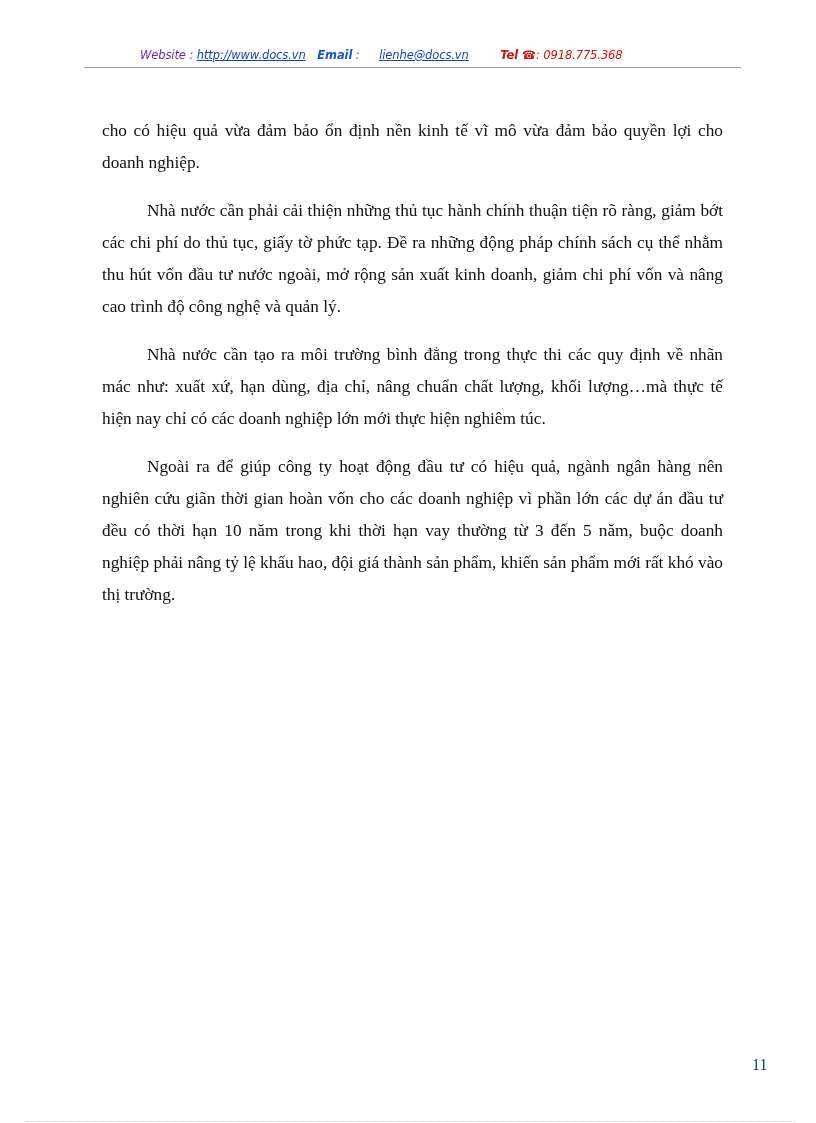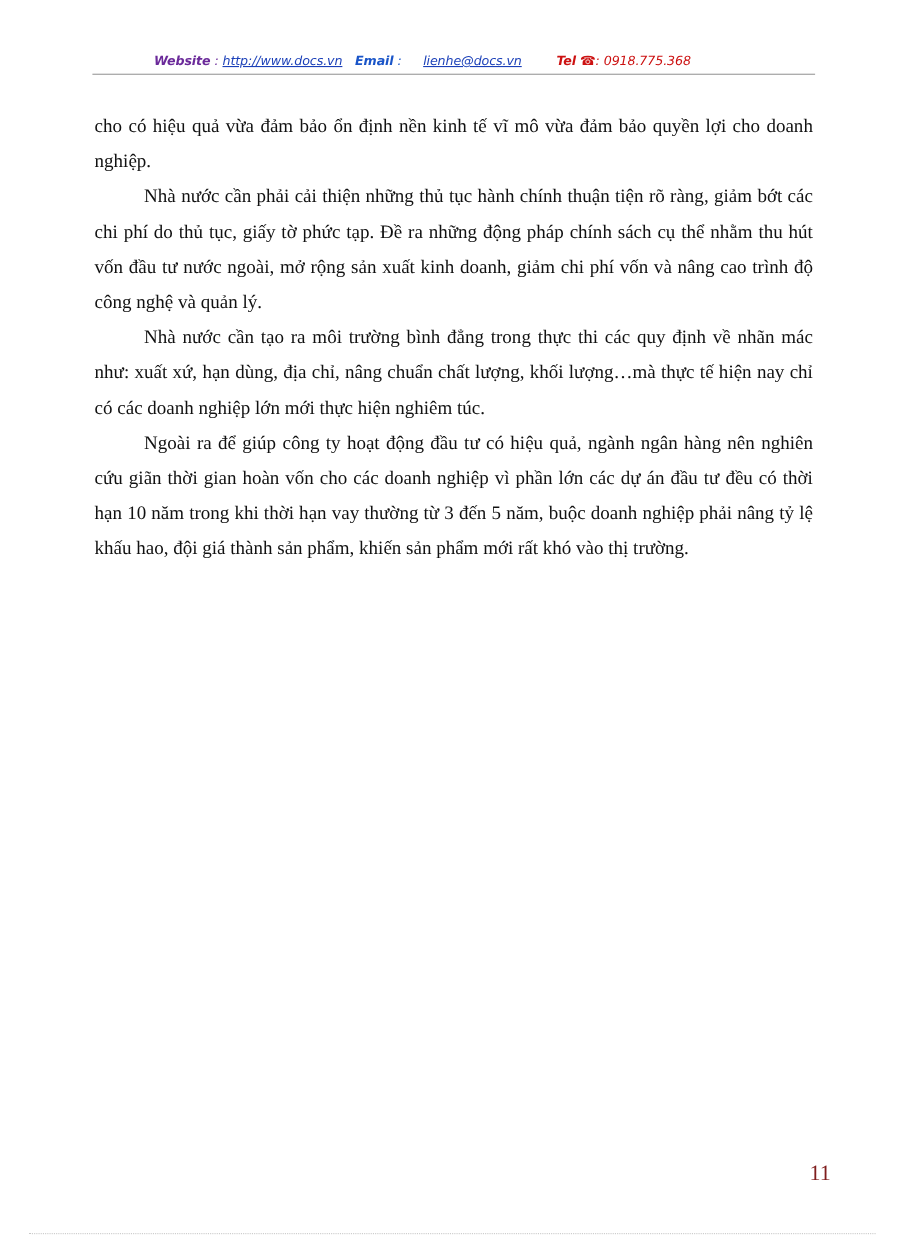--- a/index.html
+++ b/index.html
@@ -2,44 +2,44 @@
 <html><head>
 <meta charset="utf-8">
 <style>
   html, body { margin: 0; padding: 0; background: #ffffff; }
   body { width: 816px; height: 1123px; position: relative; overflow: hidden; }
   .header {
     position: absolute; left: 140px; top: 48px; height: 18px;
     font-family: "DejaVu Sans", sans-serif; font-style: italic;
     font-size: 11.5px; white-space: nowrap; letter-spacing: -0.1px;
   }
-  .header .lbl-web { color: #6b2a9a; font-weight: bold; }
+  .header .lbl-web { color: #6b2a9a; font-weight: normal; }
   .header .sep-web { color: #6b2a9a; }
   .header a { text-decoration: underline; text-align: right; }
   .header .link-web { color: #1a3fb8; }
   .header .lbl-email { color: #1a55c8; font-weight: bold; margin-left: 8px; }
   .header .sep-email { color: #1a55c8; }
   .header .link-email { color: #1a3fb8; margin-left: 16px; }
   .header .lbl-tel { color: #cc1111; font-weight: bold; margin-left: 28px; }
   .header .phone-icon { color: #cc1111; font-style: normal; font-weight: bold; }
   .header .tel-val { color: #cc1111; }
   .header-rule {
     position: absolute; left: 84px; top: 67px; width: 657px; height: 0;
     border-top: 1px solid #9a9a9a;
   }
   .body-text {
     position: absolute; left: 86px; top: 99px; width: 653px;
     font-family: "Liberation Serif", serif; font-size: 17.3px;
     line-height: 32px; color: #111111; text-align: justify;
   }
-  .body-text p { margin: 0; }
+  .body-text p { margin: 16px; }
   .body-text p.indent { text-indent: 45px; }
   .page-number {
-    position: absolute; left: 736px; top: 1056px;
-    font-family: "Liberation Serif", serif; font-size: 20px; color: #7f1d1d;
+    position: absolute; left: 752px; top: 1056px;
+    font-family: "Liberation Serif", serif; font-size: 16px; color: #0c4a6e;
   }
   .footer-rule {
     position: absolute; left: 26px; top: 1121px; width: 770px; height: 0;
     border-top: 1px dotted #c8c8c8;
   }
 </style>
 </head>
 <body>
 
 <div class="header">

